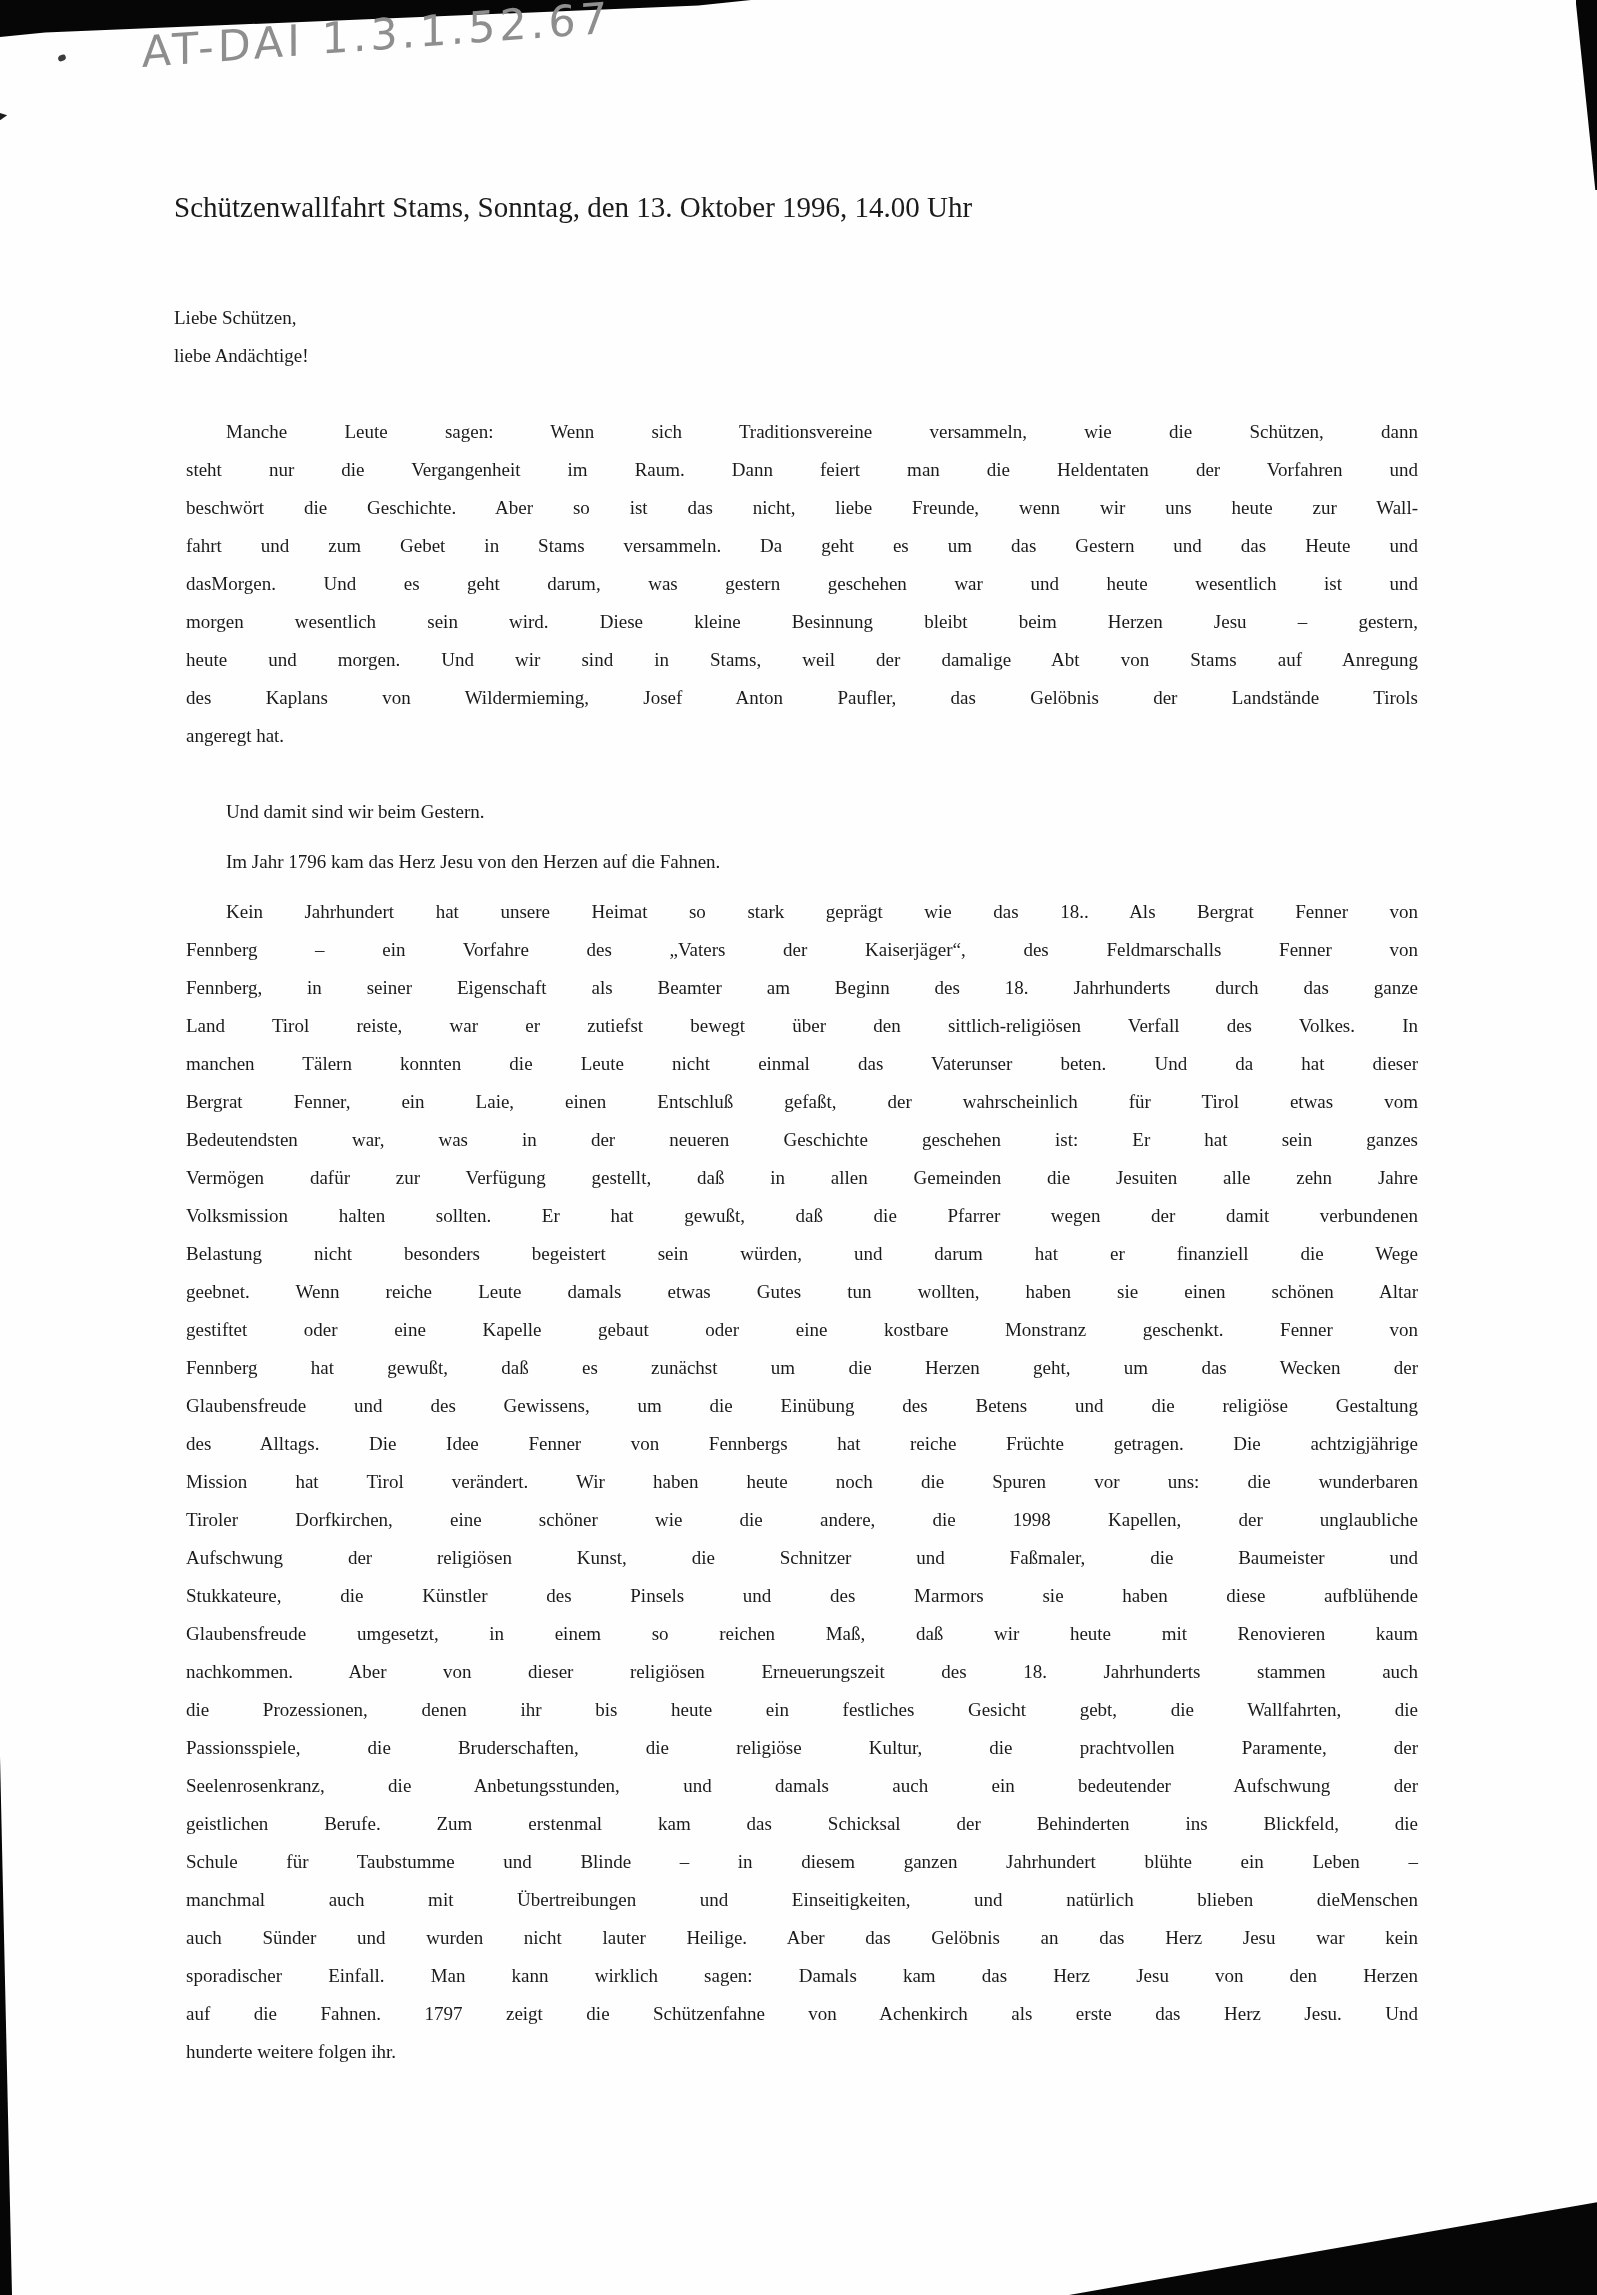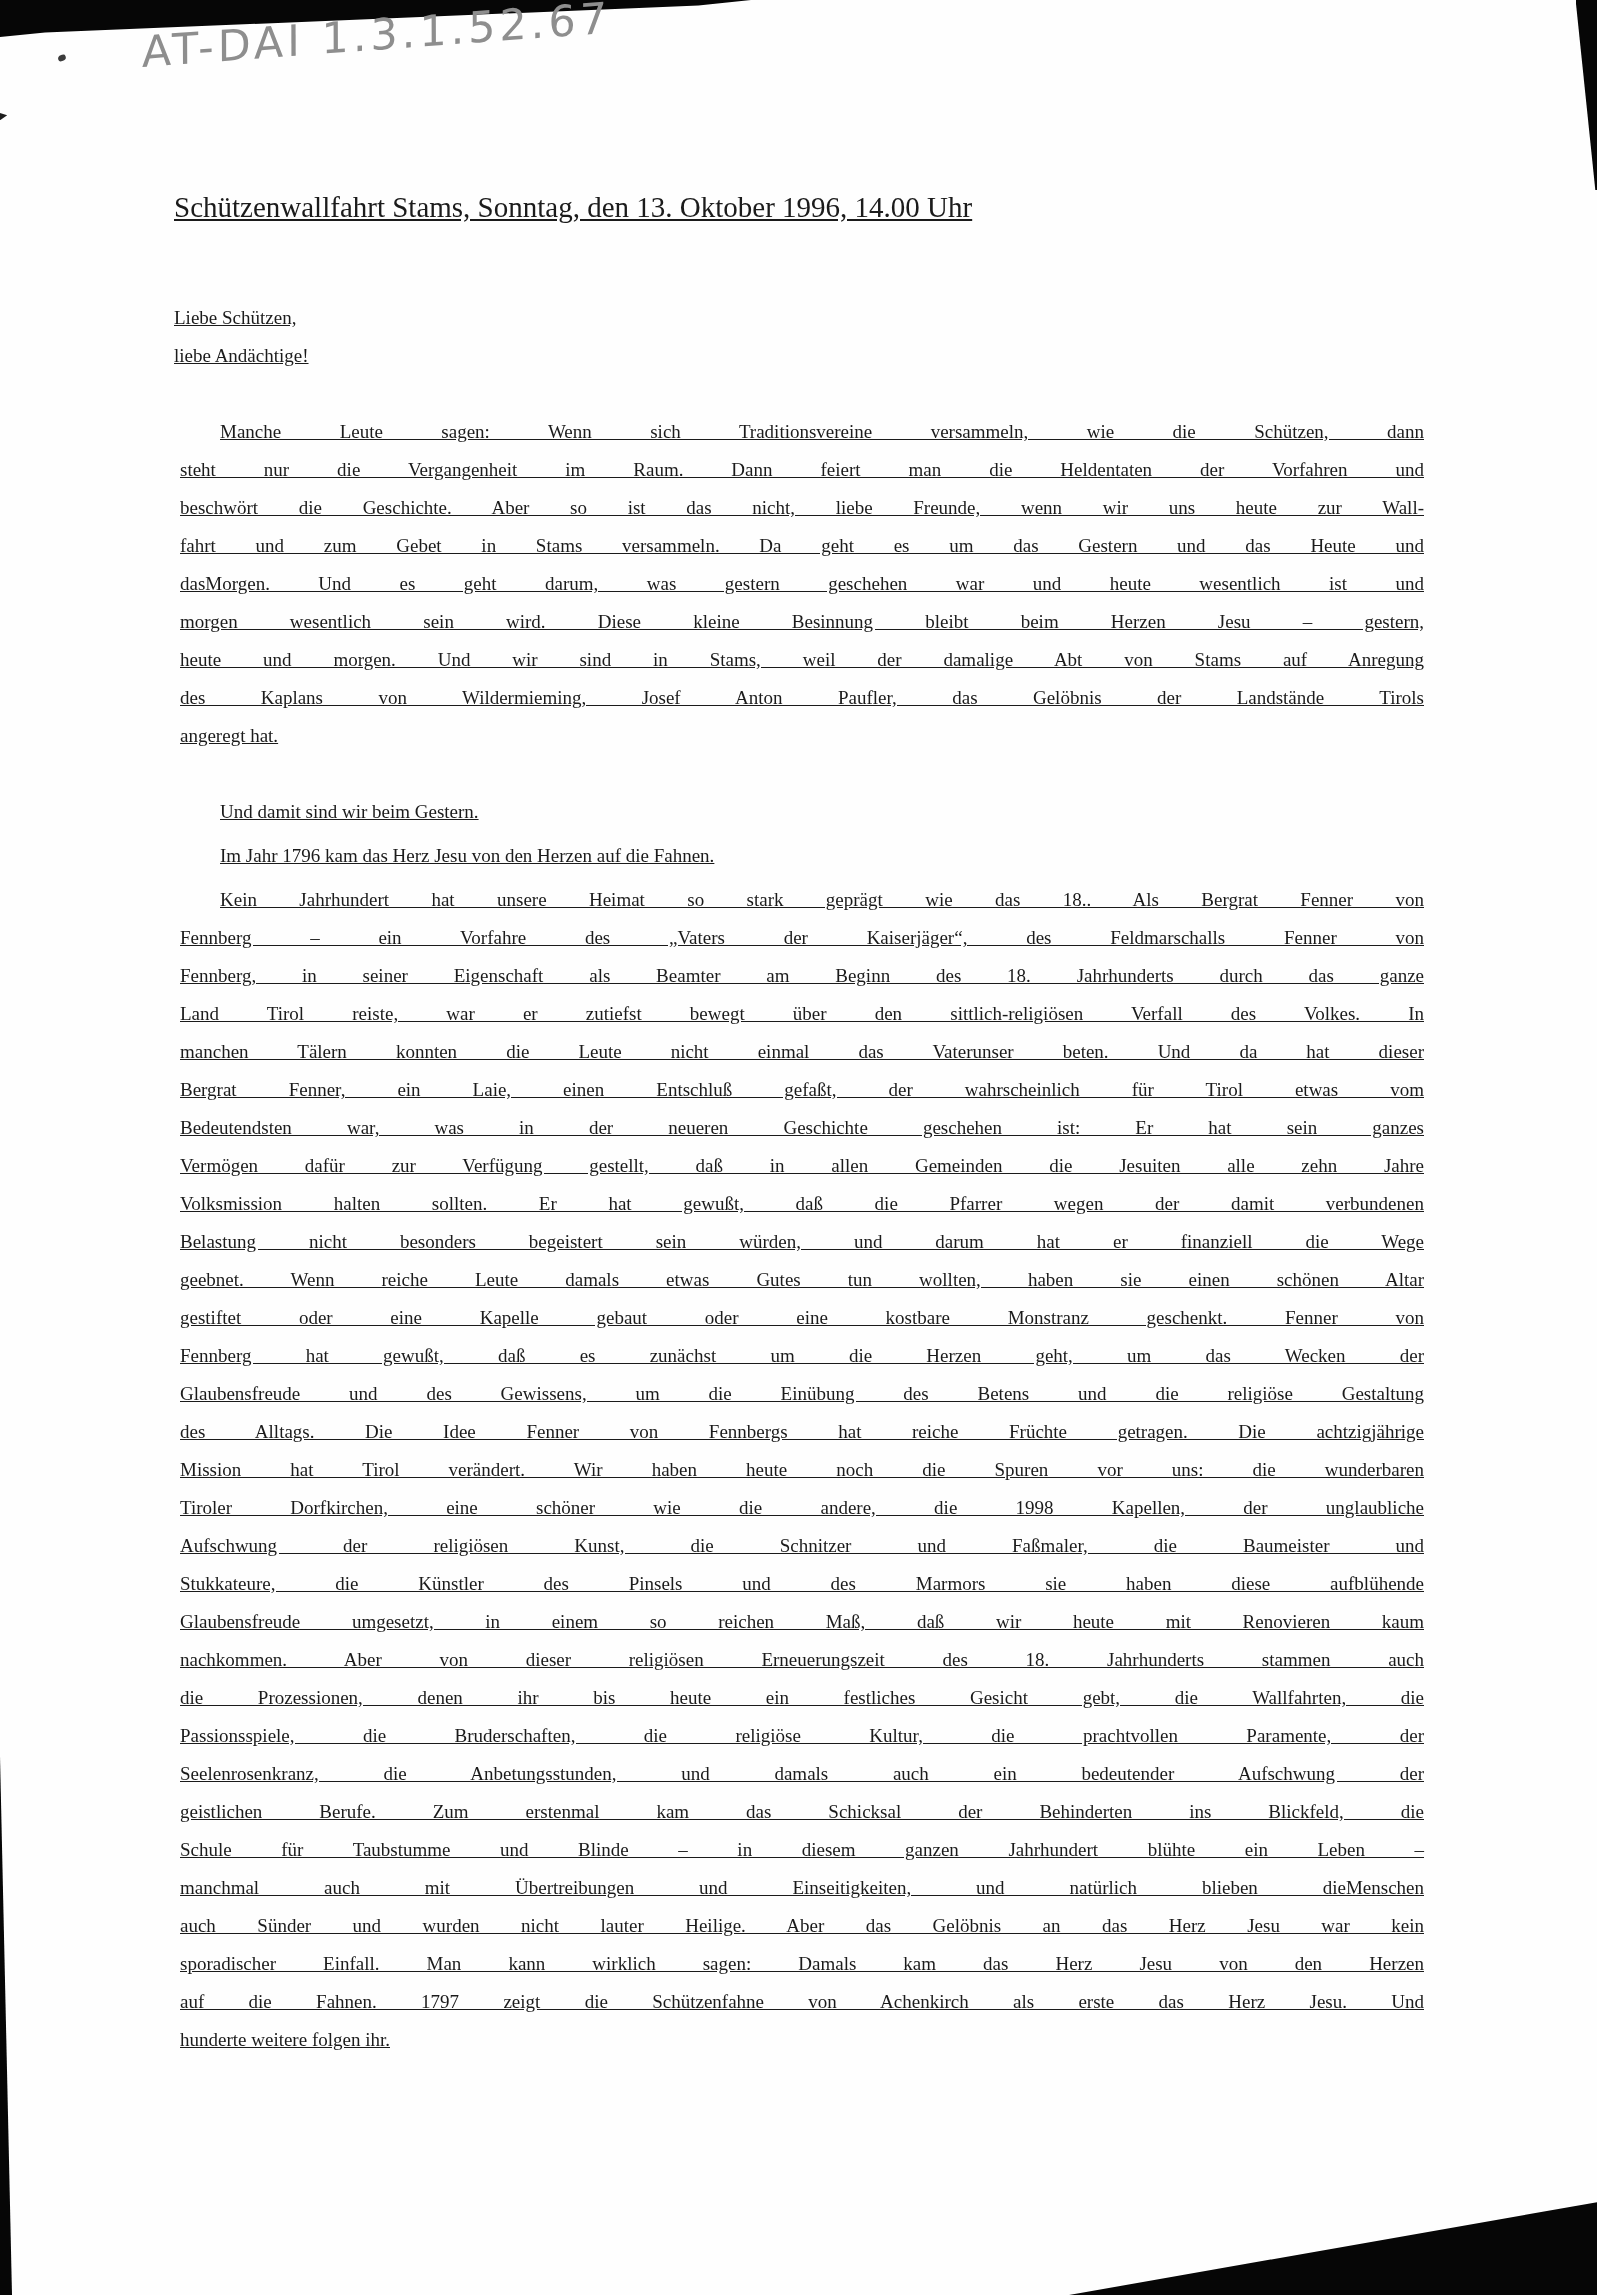--- a/index.html
+++ b/index.html
@@ -40,36 +40,35 @@
     transform: rotate(-4.2deg) skewX(-4deg);
     transform-origin: left center;
     white-space: nowrap;
   }
 
   
   .content {
     position: absolute;
     left: 174px; top: 188px;
     width: 1256px;
-    text-decoration: underline;
   }
   .title {
     font-size: 29px;
     line-height: 38px;
     margin: 0 0 73px 0;
     white-space: nowrap;
   }
   .line {
     font-size: 19px;
     line-height: 38px;
     white-space: normal;
   }
   .just { text-align: justify; text-align-last: justify; }
   .ind  { text-indent: 40px; }
-  .para { margin: 6px; }
+  .para { margin: 12px; }
   .para.gap { margin-top: 38px; }
   .salutation { margin: 0; }
 </style>
 </head>
 <body>
 
 <div class="page">
 
   <div class="art art-top"></div>
   <div class="art art-right"></div>

